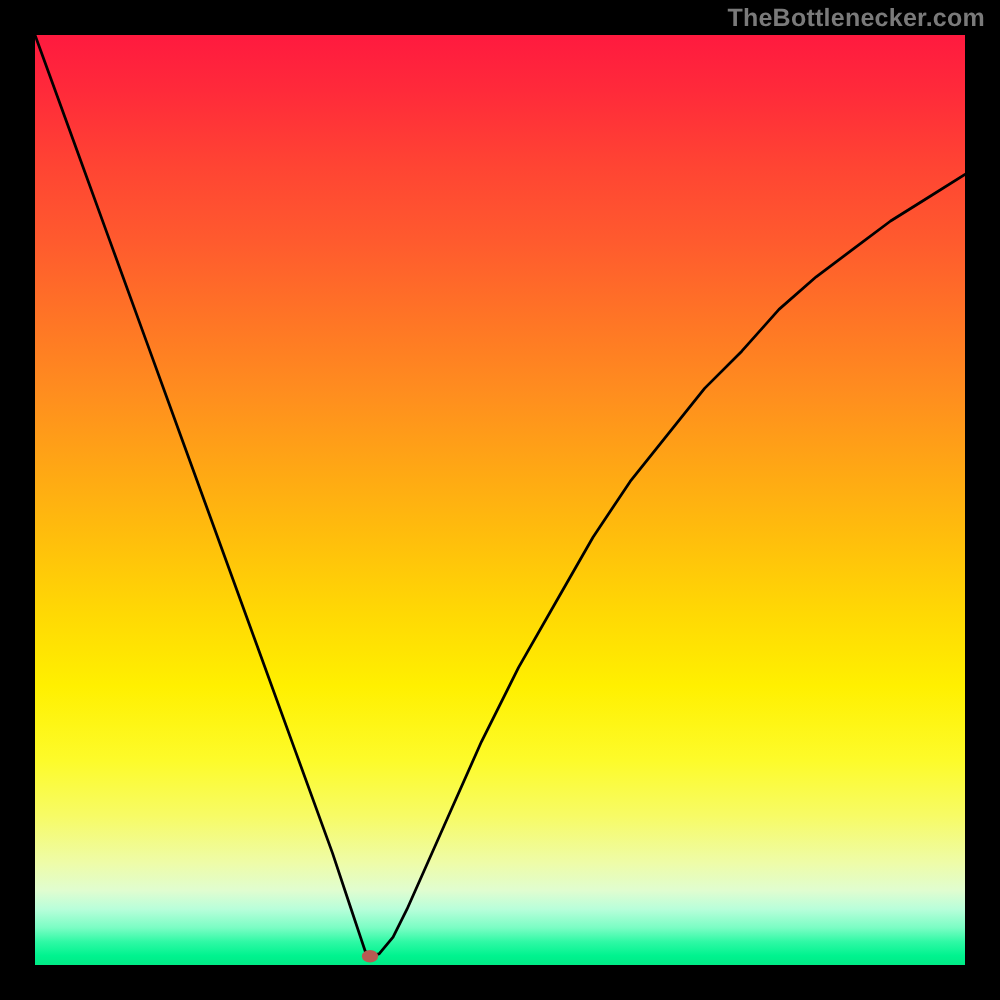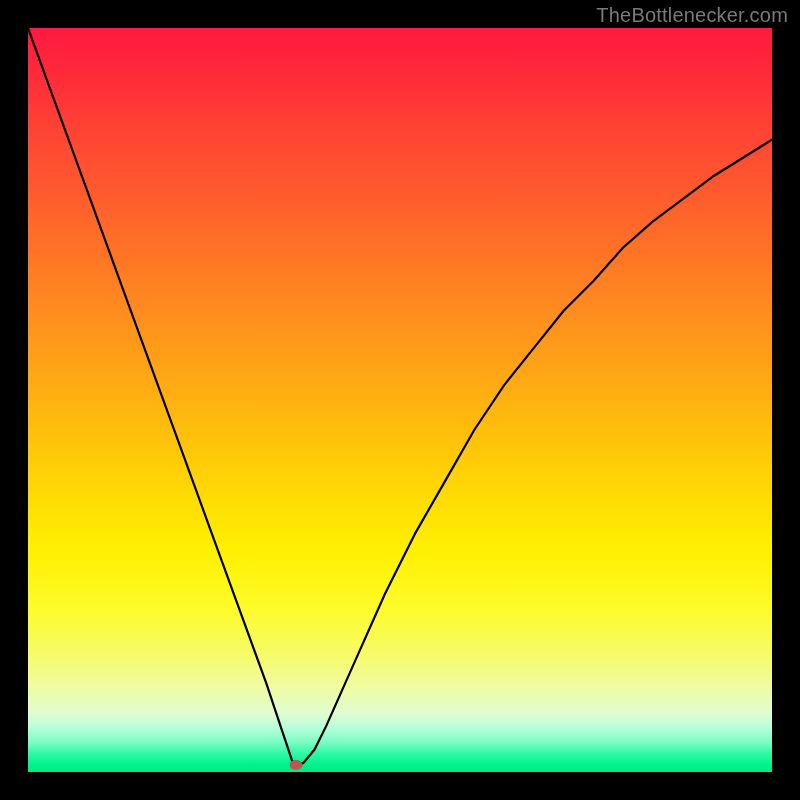--- a/index.html
+++ b/index.html
@@ -16,21 +16,21 @@
     width: 800px;
     height: 800px;
     background: #000;
   }
   .watermark {
     position: absolute;
     top: 4px;
     right: 12px;
     color: #7a7a7a;
     font-size: 20px;
-    font-weight: 400;
+    font-weight: 700;
     letter-spacing: 0.2px;
     z-index: 10;
   }
   .plot-area {
     position: absolute;
     left: 28px;
     top: 28px;
     width: 744px;
     height: 744px;
     overflow: hidden;

